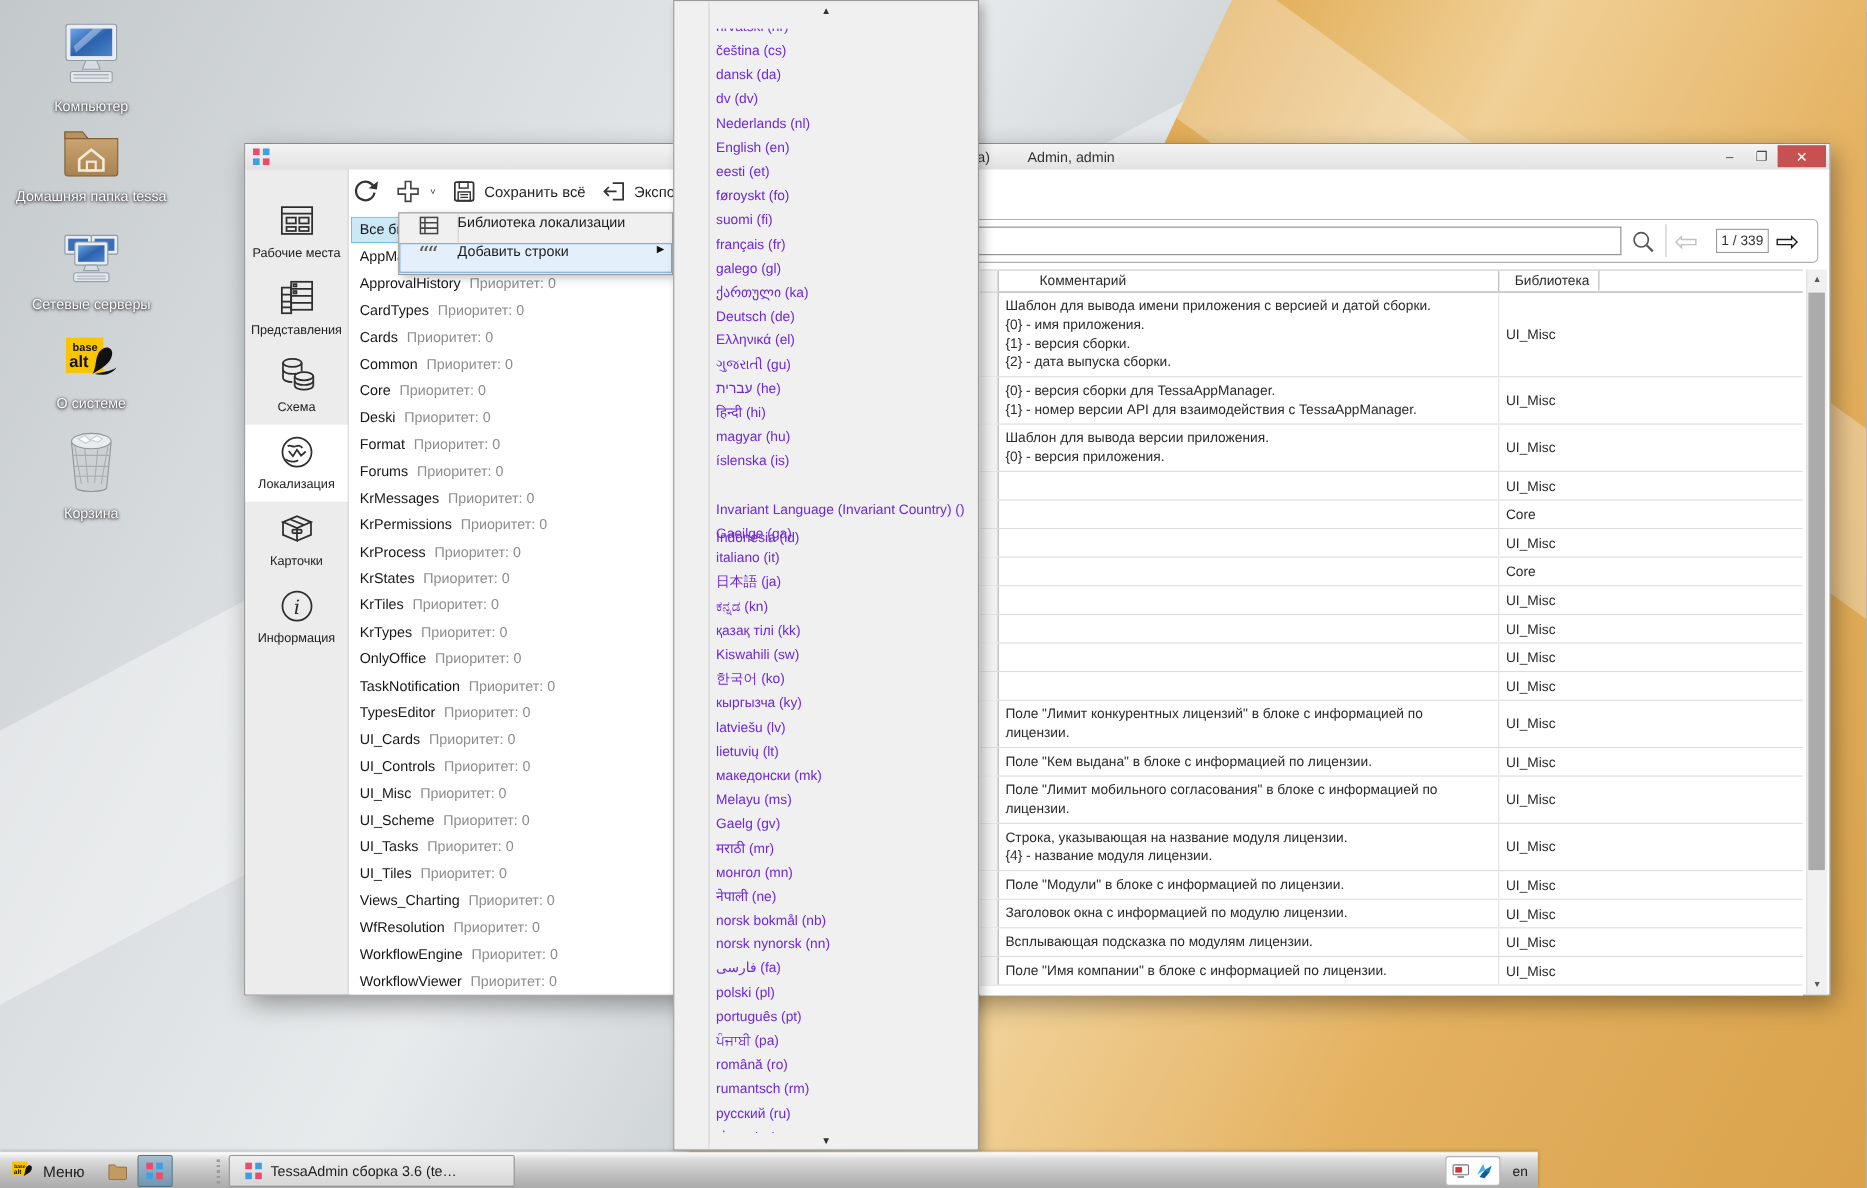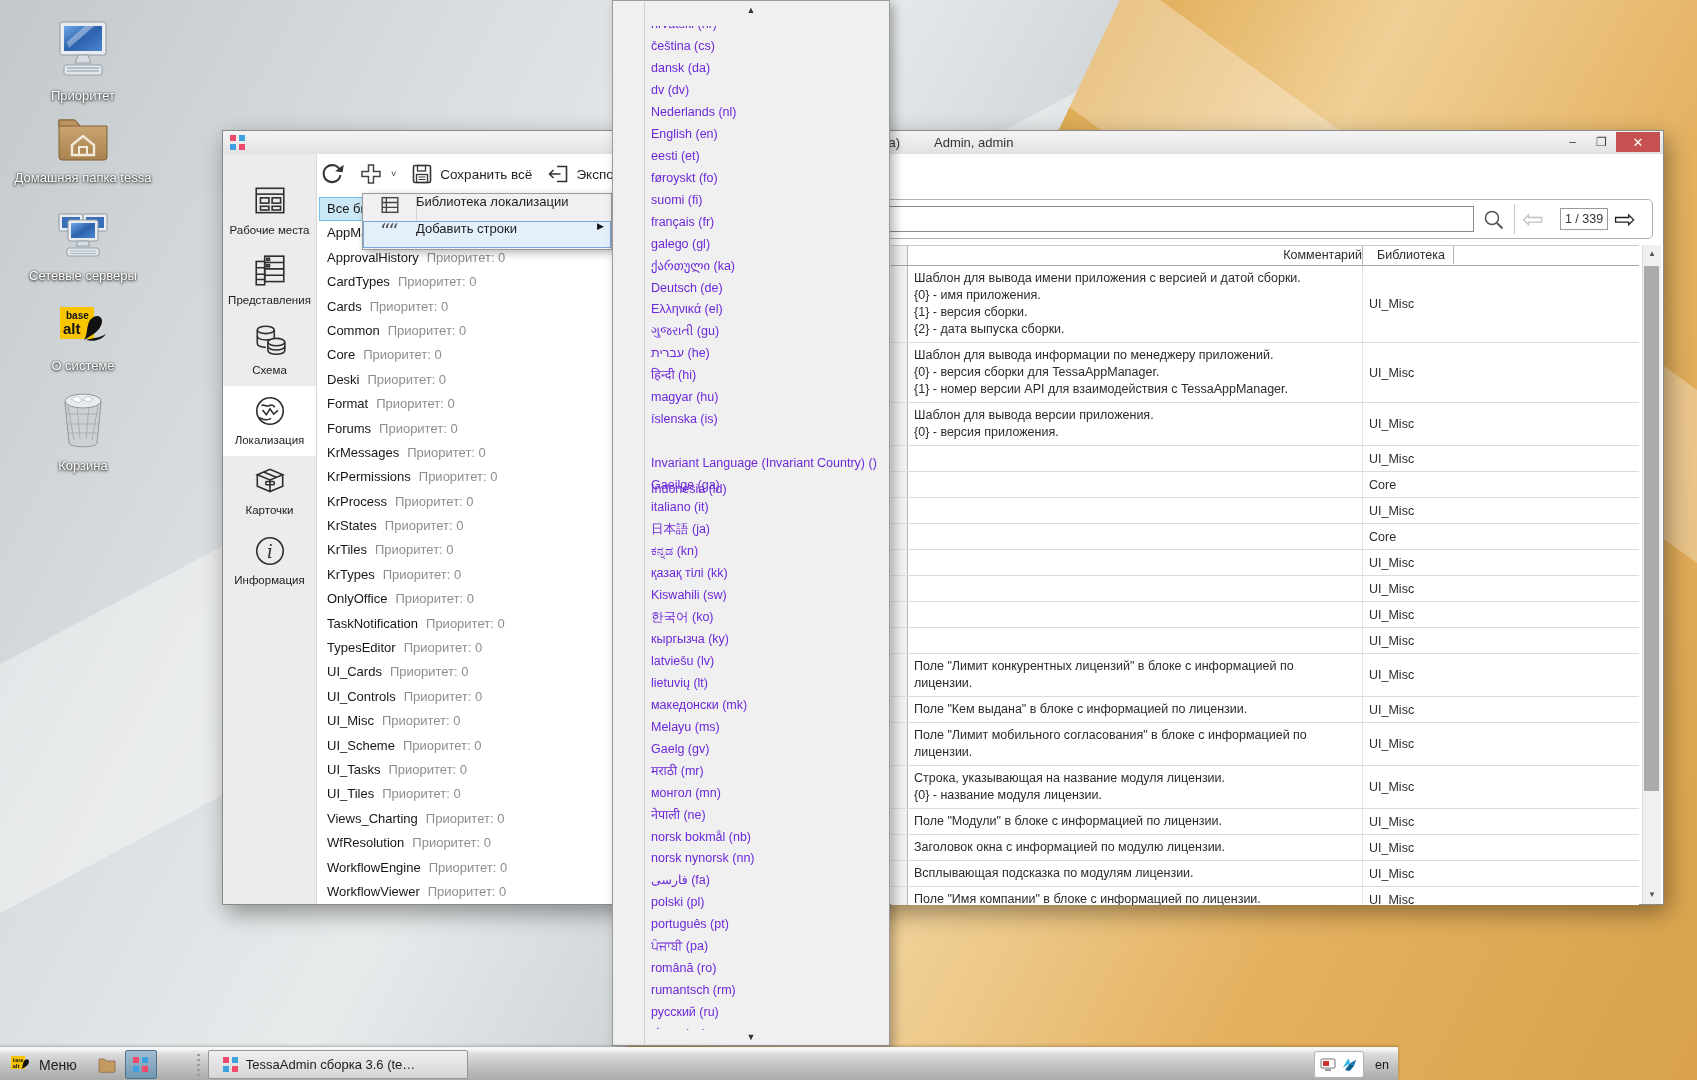--- a/index.html
+++ b/index.html
@@ -69,21 +69,21 @@
   .navarr{position:absolute;top:2px;font-size:26px;line-height:34px;}
   .navarr.back{left:900px;color:#c2c2c2;}
   .navarr.fwd{left:992px;color:#1c1c1c;}
   .counter{position:absolute;left:938px;top:8px;width:48px;height:22px;border:1px solid #9a9a9a;
     box-sizing:border-box;font-size:12.5px;color:#333;text-align:center;line-height:20px;background:#fff;}
   
   .grid{position:absolute;left:668px;top:114px;width:748px;height:659px;overflow:hidden;
     border-top:1px solid #c9c9c9;background:#fff;}
   .ghead{display:flex;height:19px;border-bottom:1px solid #a6a6a6;font-size:12.5px;color:#2c2c2c;}
   .ghead .hstrip{width:17px;background:#f0f0f0;border-right:1px solid #b5b5b5;box-sizing:border-box;}
-  .ghead .hcom{width:455px;text-align:right;line-height:18px;border-right:1px solid #b5b5b5;box-sizing:border-box;padding-left:37px;}
+  .ghead .hcom{width:455px;text-align:left;line-height:18px;border-right:1px solid #b5b5b5;box-sizing:border-box;padding-left:37px;}
   .ghead .hlib{flex:1;line-height:18px;}
   .ghead .hlib span{display:inline-block;padding-left:14px;width:76px;border-right:1px solid #b5b5b5;}
   .grow{display:flex;border-bottom:1px solid #dcdcdc;min-height:26px;box-sizing:border-box;}
   .gstrip{width:17px;background:#f0f0f0;border-right:1px solid #b5b5b5;box-sizing:border-box;}
   .gcom{width:455px;padding:4px 8px 4px 6px;box-sizing:border-box;font-size:12.5px;color:#2b2b2b;
     line-height:17px;border-right:1px solid #e2e2e2;overflow:hidden;}
   .glib{flex:1;display:flex;align-items:center;padding-left:6px;font-size:12.5px;color:#2b2b2b;}
   
   .vscroll{position:absolute;left:1419px;top:114px;width:18px;height:659px;background:#f0f0f0;
     border-left:1px solid #dcdcdc;}
@@ -147,21 +147,21 @@
             <stop offset="1" stop-color="#4c85cf"></stop>
           </linearGradient>
         </defs>
       <rect x="9" y="2" width="46" height="33" rx="2.5" fill="#e9edf1" stroke="#8e99a3"></rect>
       <rect x="13" y="6" width="38" height="25" fill="url(#scr)"></rect>
       <path d="M16 22 34 6h9L18 28z" fill="rgba(255,255,255,.35)"></path>
       <path d="M27 35h10l3 8H24z" fill="#d6dce1" stroke="#97a1aa"></path>
       <rect x="13" y="45" width="38" height="10" rx="2" fill="#e2e7ec" stroke="#97a1aa"></rect>
       <path d="M16 48h32M16 51h32" stroke="#aab3bb" stroke-width="1.3"></path>
     </svg>
-    <div class="dlabel">Приоритет</div>
+    <div class="dlabel">Компьютер</div>
   </div>
 
   <div class="dicon" style="top:114px;">
     <svg width="58" height="48" viewBox="0 0 58 48">
       <defs>
           <linearGradient id="fol" x1="0" y1="0" x2="0" y2="1">
         <stop offset="0" stop-color="#cfaa77"></stop>
             <stop offset="1" stop-color="#a8834f"></stop>
           </linearGradient>
         </defs>
@@ -465,21 +465,20 @@
               <div>Шаблон для вывода имени приложения с версией и датой сборки.</div>
               <div>{0} - имя приложения.</div>
               <div>{1} - версия сборки.</div>
               <div>{2} - дата выпуска сборки.</div>
             </div>
             <div class="glib">UI_Misc</div>
           </div>
           <div class="grow">
             <div class="gstrip"></div>
             <div class="gcom">
-              <div>Шаблон для вывода информации по менеджеру приложений.</div>
               <div>{0} - версия сборки для TessaAppManager.</div>
               <div>{1} - номер версии API для взаимодействия с TessaAppManager.</div>
             </div>
             <div class="glib">UI_Misc</div>
           </div>
           <div class="grow">
             <div class="gstrip"></div>
             <div class="gcom">
               <div>Шаблон для вывода версии приложения.</div>
               <div>{0} - версия приложения.</div>
@@ -544,21 +543,21 @@
             <div class="gstrip"></div>
             <div class="gcom">
               <div>Поле "Лимит мобильного согласования" в блоке с информацией по лицензии.</div>
             </div>
             <div class="glib">UI_Misc</div>
           </div>
           <div class="grow">
             <div class="gstrip"></div>
             <div class="gcom">
               <div>Строка, указывающая на название модуля лицензии.</div>
-              <div>{0} - название модуля лицензии.</div>
+              <div>{4} - название модуля лицензии.</div>
             </div>
             <div class="glib">UI_Misc</div>
           </div>
           <div class="grow">
             <div class="gstrip"></div>
             <div class="gcom">
               <div>Поле "Модули" в блоке с информацией по лицензии.</div>
             </div>
             <div class="glib">UI_Misc</div>
           </div>

